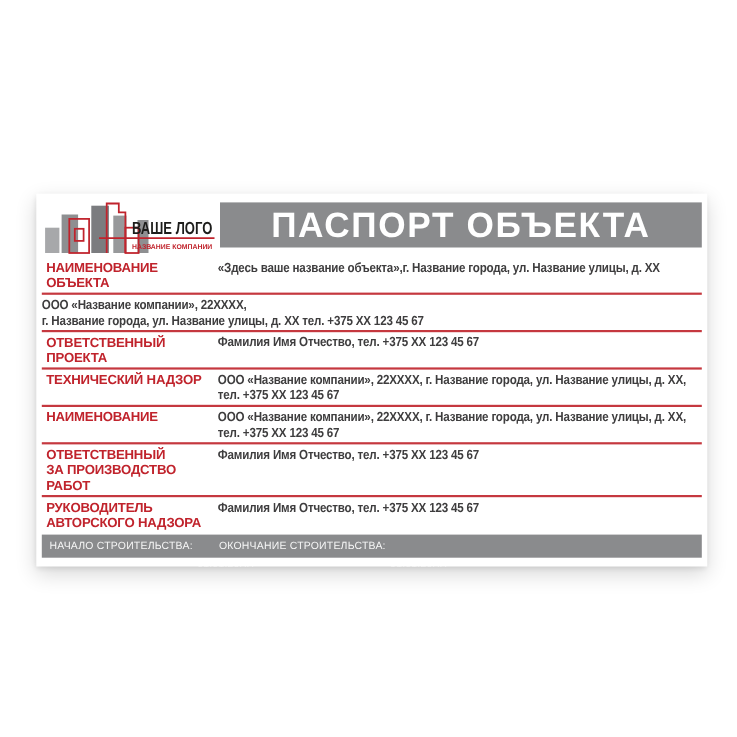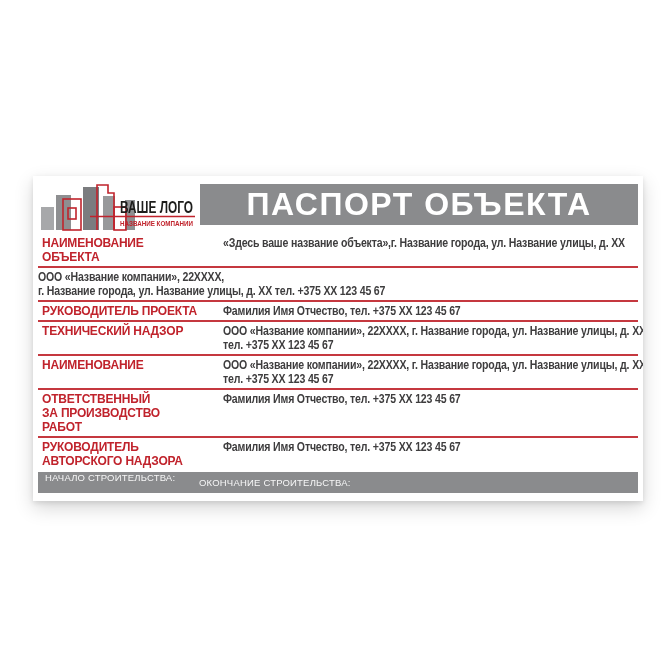--- a/index.html
+++ b/index.html
@@ -17,39 +17,39 @@
   .logo-title{font-family:"Liberation Sans",sans-serif;font-weight:bold;font-size:16px;fill:#1d1d1b;}
   .logo-subtitle{font-family:"Liberation Sans",sans-serif;font-weight:bold;font-size:6.3px;fill:#c0232c;}
   .title-bar{
     position:absolute;right:5px;top:8px;width:438px;height:41px;background:#8a8b8d;
     display:flex;align-items:center;justify-content:center;
   }
   .title-bar span{
     color:#ffffff;font-weight:bold;font-size:32px;letter-spacing:1.5px;white-space:nowrap;
   }
   .rows{margin:0 5px;}
-  .row{display:flex;border-top:2px solid #c5383f;padding:2px 0;gap:25px;}
+  .row{display:flex;border-top:2px solid #c5383f;padding:2px 0;}
   .row:first-child{border-top:none;}
   .cell{white-space:pre-line;line-height:14px;}
   .cell.label{
     flex:0 0 160px;width:160px;box-sizing:border-box;padding-left:4px;
     color:#c0232c;font-weight:bold;font-size:12px;letter-spacing:-0.2px;
   }
   .cell.value{
     flex:0 0 500px;width:500px;color:#3e3d3e;font-weight:bold;font-size:12px;
     letter-spacing:-0.2px;transform:scaleX(0.88);transform-origin:0 0;
   }
   .footer-bar{
     position:relative;margin:2px 5px 0;height:21px;background:#8a8b8d;
   }
   .date-group{
     position:absolute;top:0;height:21px;display:flex;align-items:center;gap:4px;
     color:#ffffff;font-size:9.5px;letter-spacing:0.2px;white-space:nowrap;
   }
-  .date-group.start{left:7px;flex-direction:column;}
+  .date-group.start{left:7px;}
   .date-group.end{left:161px;}
   .f-label{font-weight:normal;opacity:.92;}
   .f-value{font-weight:normal;margin-top:32px;}
 </style>
 </head>
 <body>
 
 <div class="canvas">
   <div class="card">
 
@@ -81,21 +81,21 @@
     <div class="rows">
       <div class="row">
         <div class="cell label">НАИМЕНОВАНИЕ ОБЪЕКТА</div>
         <div class="cell value">«Здесь ваше название объекта»,г. Название города, ул. Название улицы, д. ХХ</div>
       </div>
       <div class="row">
         <div class="cell value">ООО «Название компании», 22ХХХХ,
 г. Название города, ул. Название улицы, д. ХХ тел. +375 ХХ 123 45 67</div>
       </div>
       <div class="row">
-        <div class="cell label">РУКОВОДИТЕЛЬ ПРОЕКТА</div>
+        <div class="cell label">ОТВЕТСТВЕННЫЙ ПРОЕКТА</div>
         <div class="cell value">Фамилия Имя Отчество, тел. +375 ХХ 123 45 67</div>
       </div>
       <div class="row">
         <div class="cell label">ТЕХНИЧЕСКИЙ НАДЗОР</div>
         <div class="cell value">ООО «Название компании», 22ХХХХ, г. Название города, ул. Название улицы, д. ХХ,
 тел. +375 ХХ 123 45 67</div>
       </div>
       <div class="row">
         <div class="cell label">НАИМЕНОВАНИЕ</div>
         <div class="cell value">ООО «Название компании», 22ХХХХ, г. Название города, ул. Название улицы, д. ХХ,

